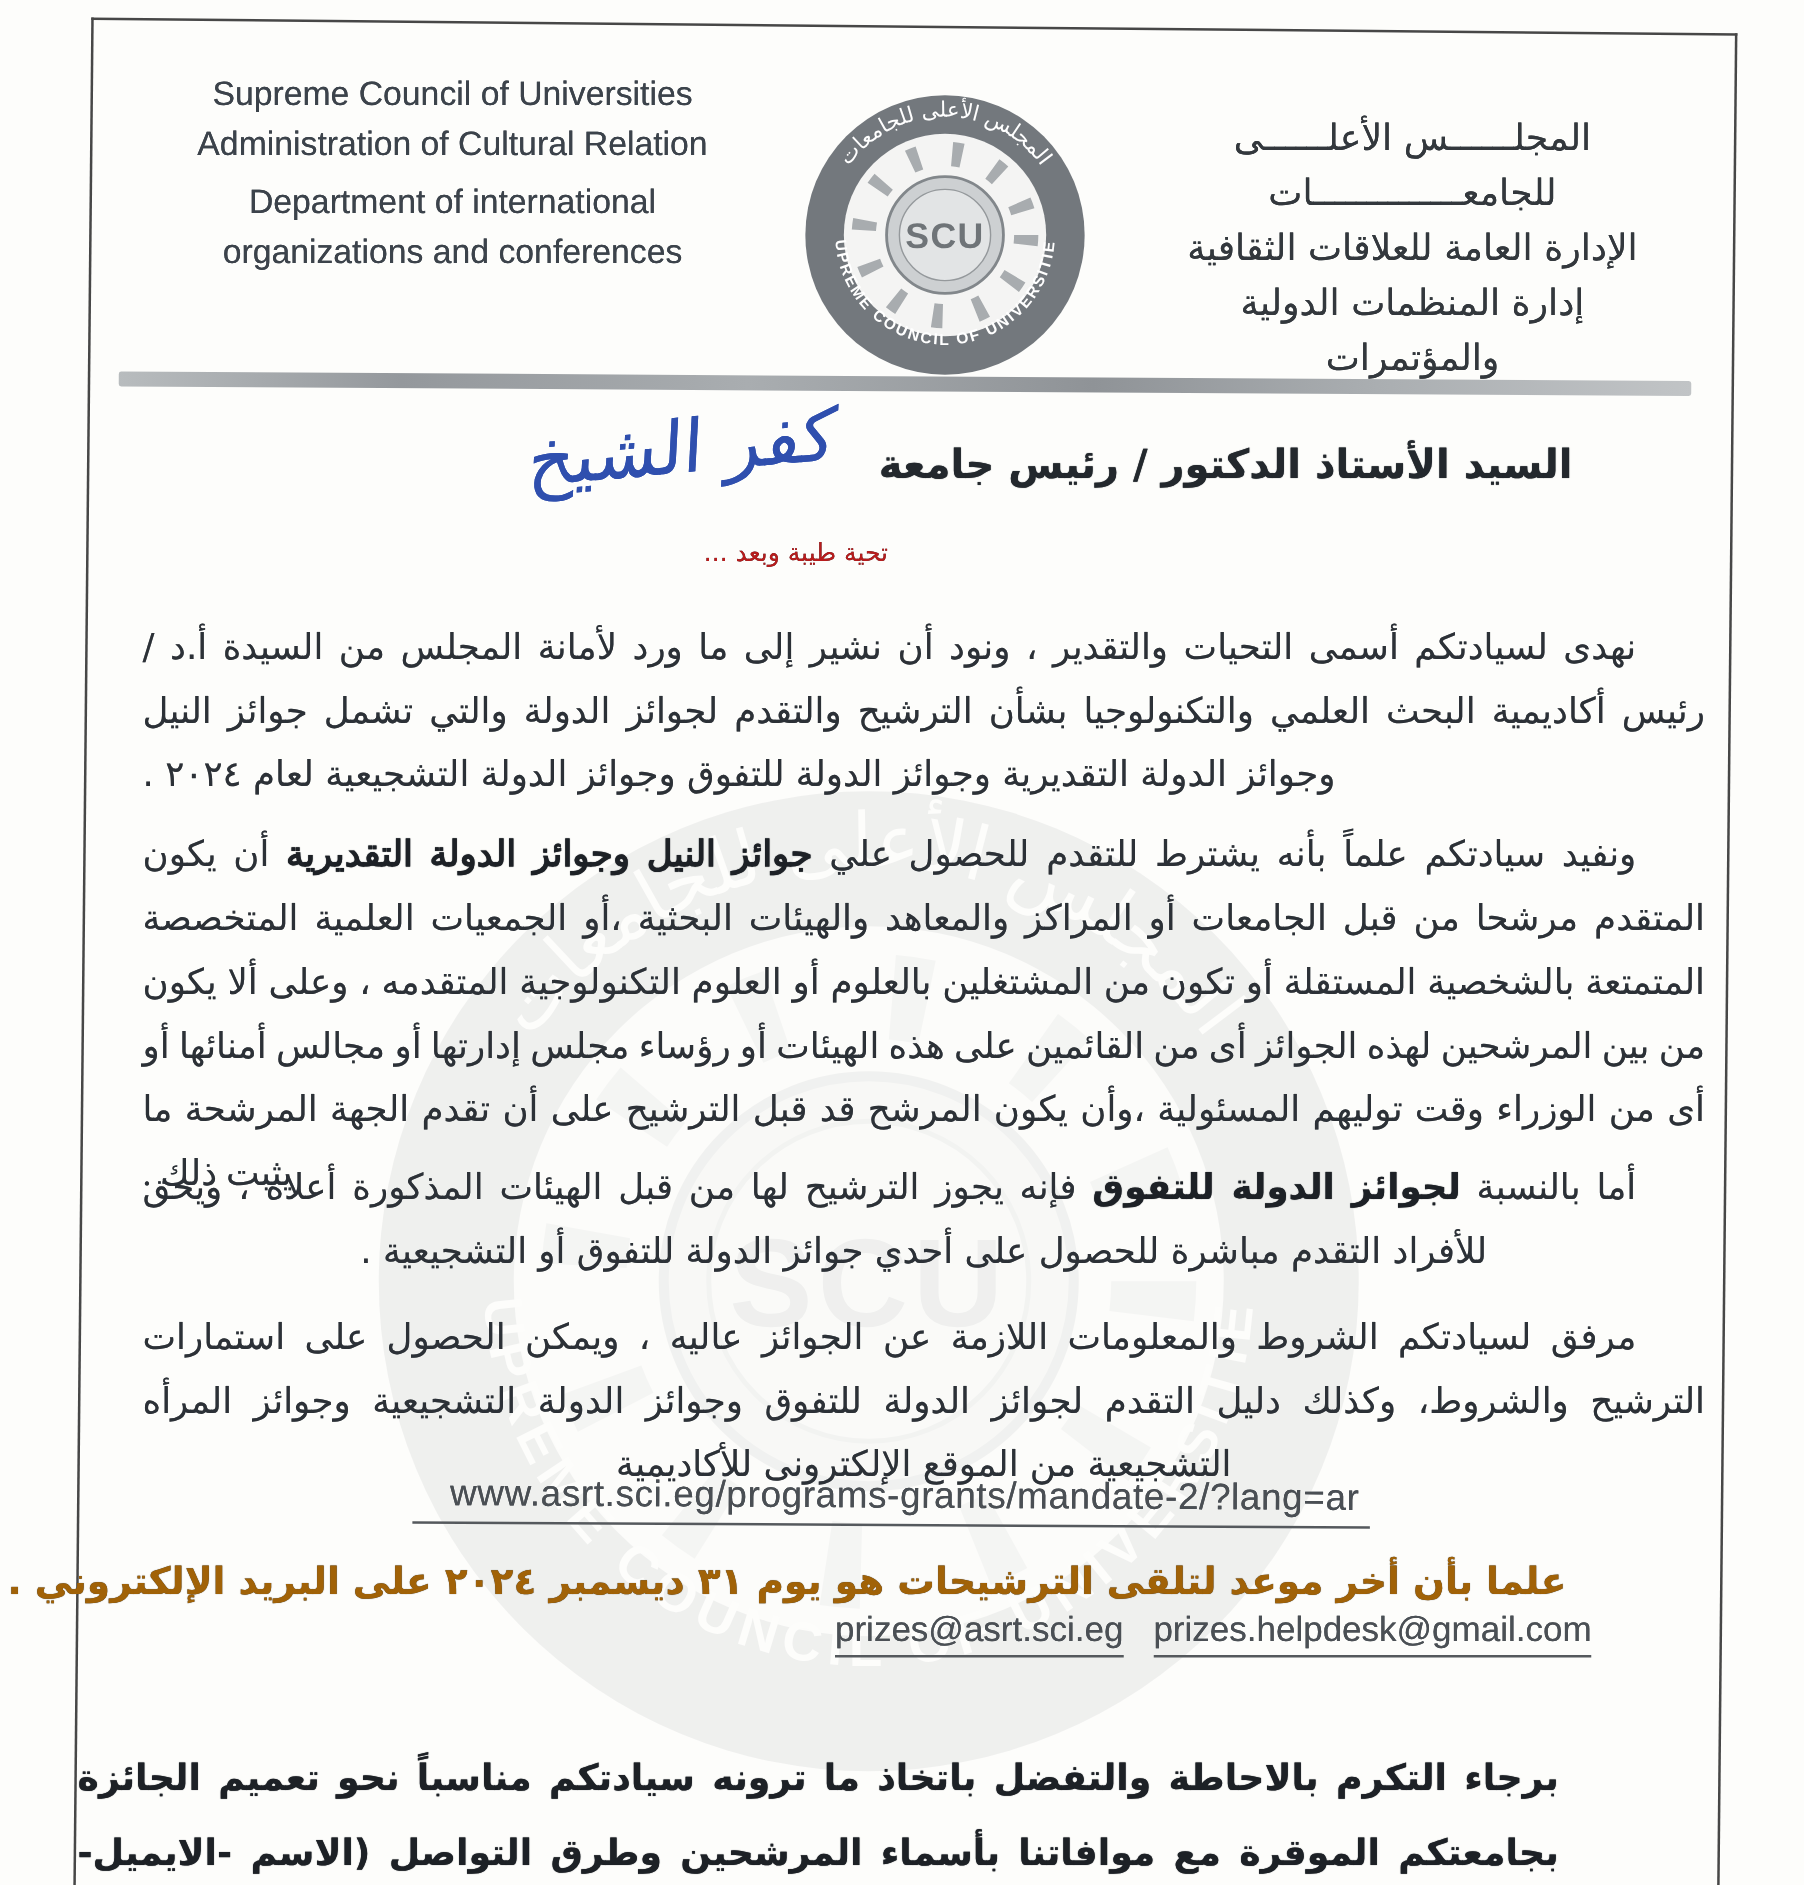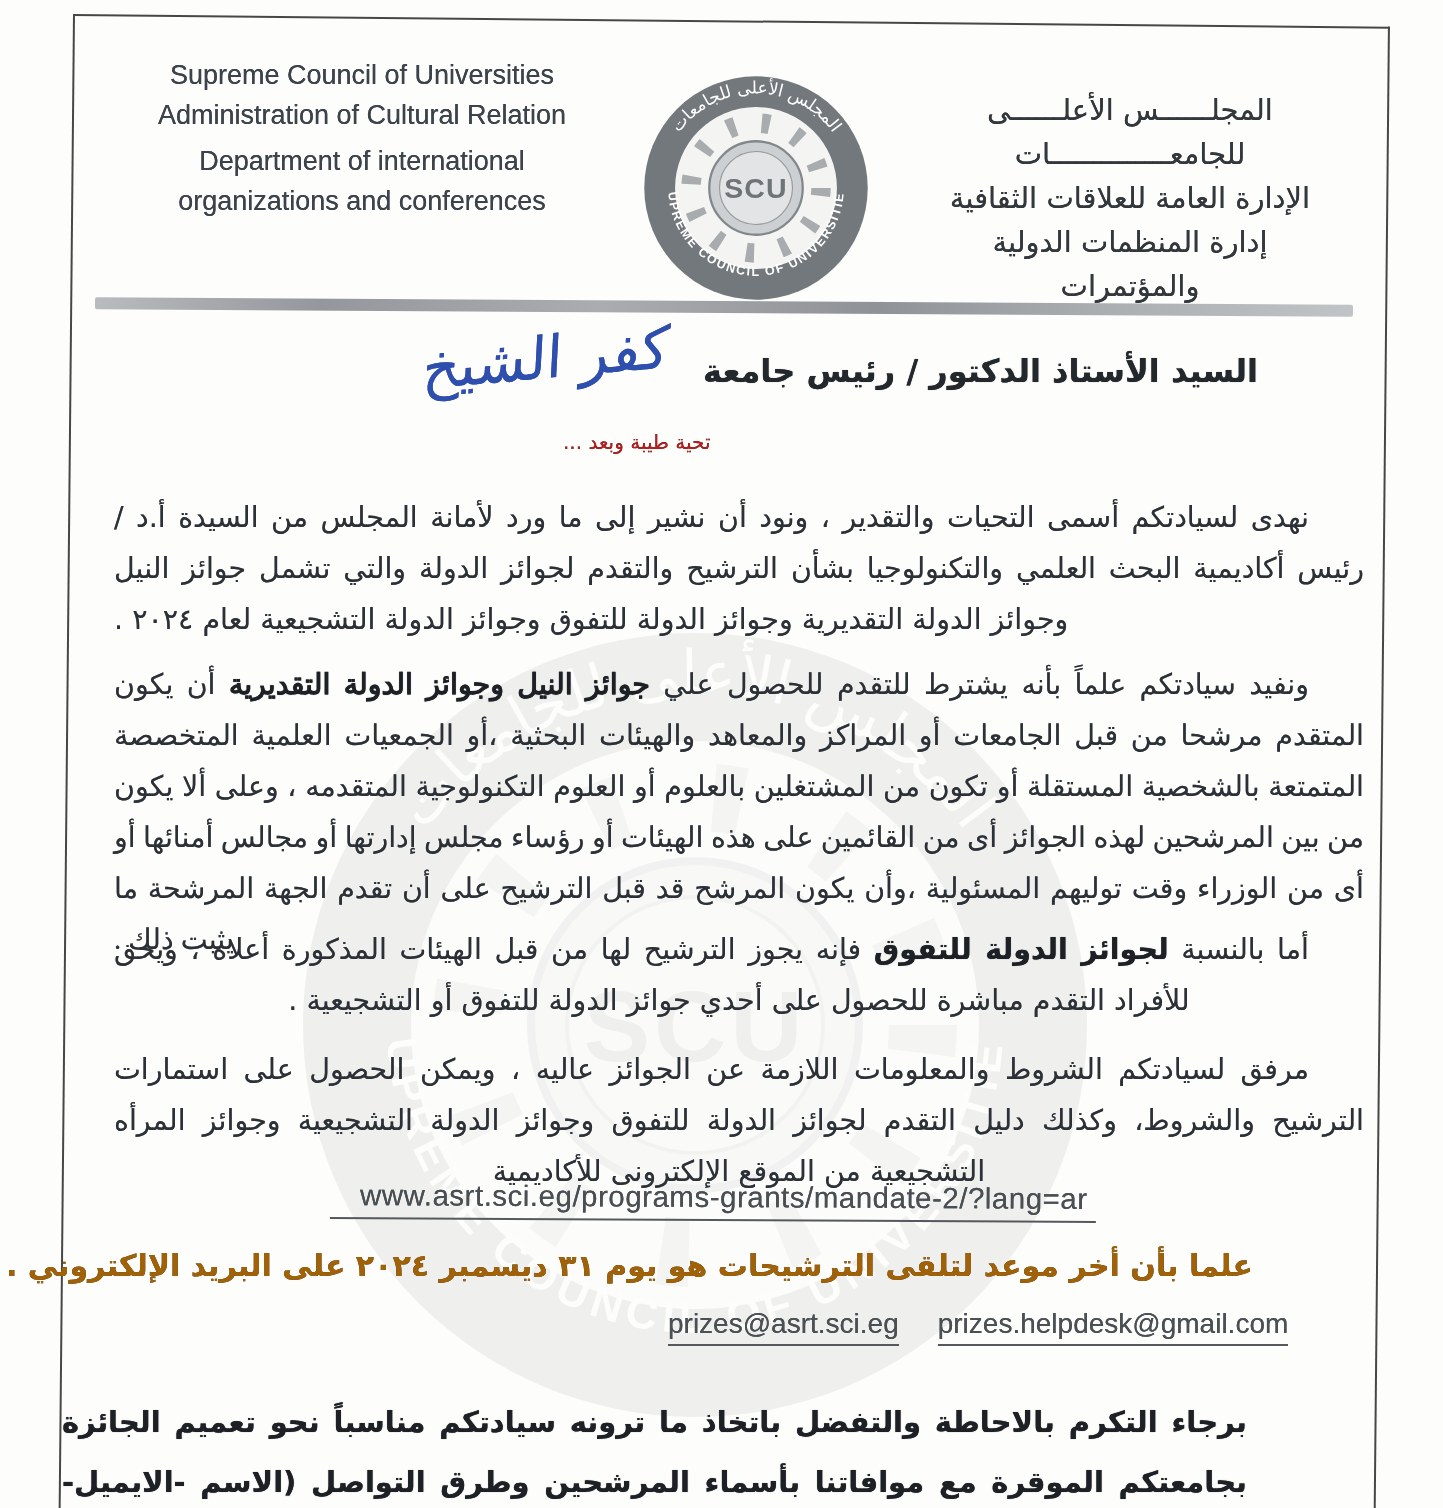--- a/index.html
+++ b/index.html
@@ -78,23 +78,23 @@
     text-shadow:0 0 .3px #4a4f54;
   }
   .deadline{
     position:absolute;right:190px;top:1248px;
     direction:rtl;white-space:nowrap;
     font-size:30px;font-weight:bold;color:#a16207;
     text-shadow:0 0 .6px #23282d;
   }
   .emails{
     position:absolute;left:668px;top:1288px;
-    display:flex;gap:39px;
+    display:flex;gap:24px;
     font-family:"Liberation Sans",sans-serif;
-    font-size:28px;color:#4b5055;margin-top:20px;
+    font-size:28px;color:#4b5055;
   }
   .emails span{
     border-bottom:2px solid #55595d;padding-bottom:4px;
     text-shadow:0 0 .3px #4b5055;
   }
   .closing{
     position:absolute;left:62px;top:1392px;width:1185px;margin:0;
     direction:rtl;text-align:justify;text-align-last:left;
     font-size:29px;line-height:60px;color:#22262b;font-weight:bold;
     text-shadow:0 0 1px #22262b;

